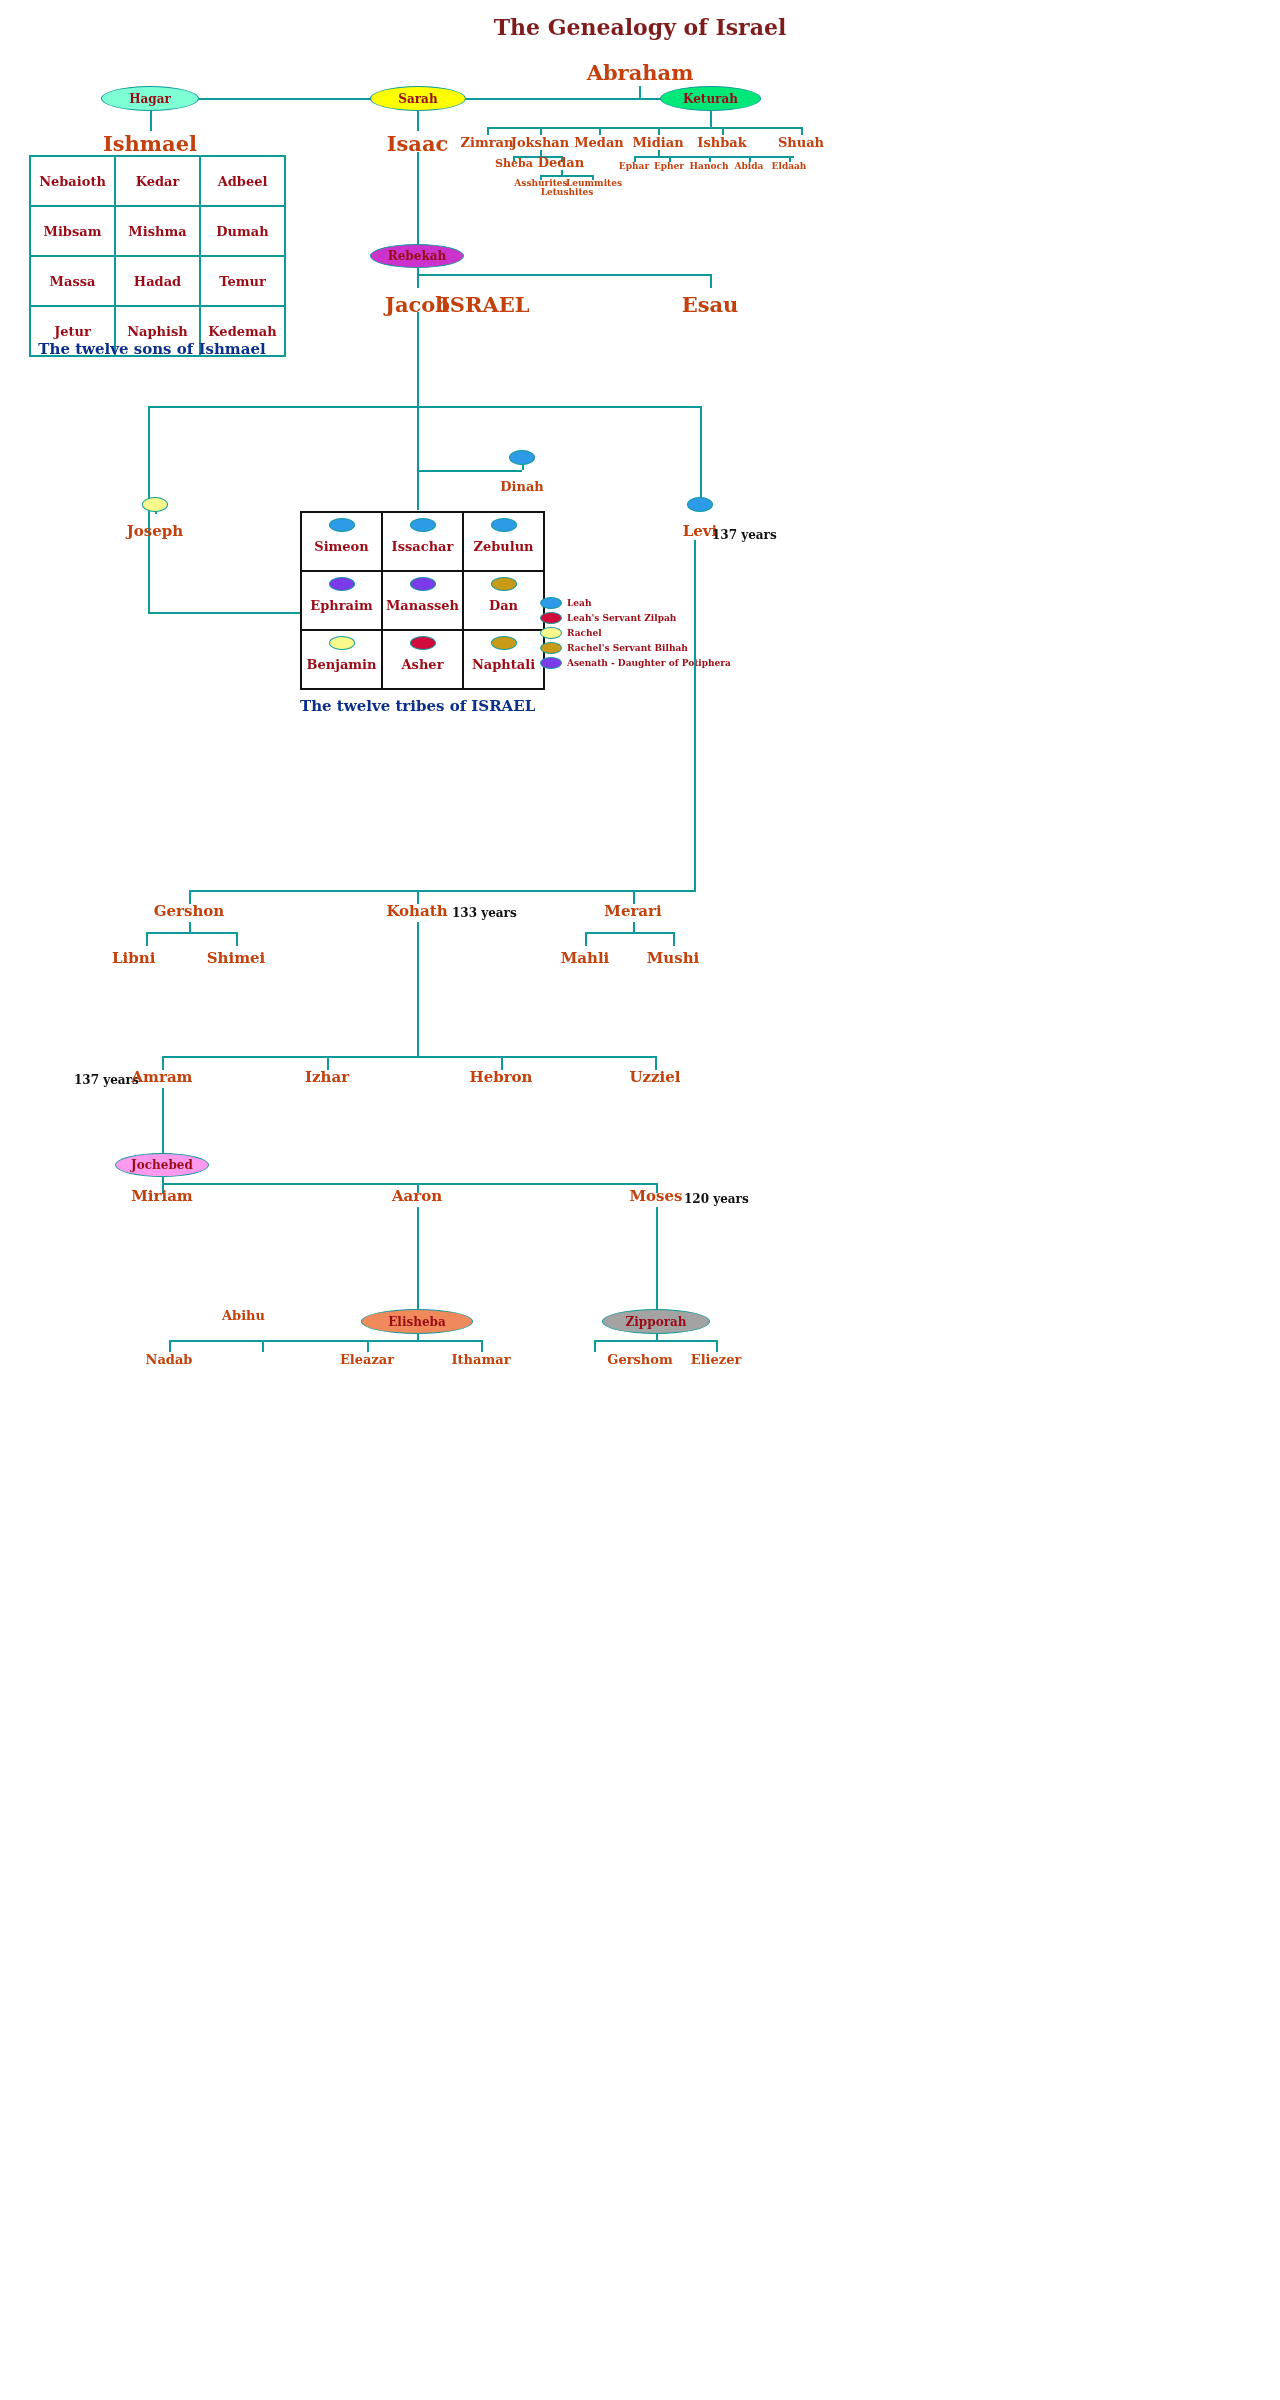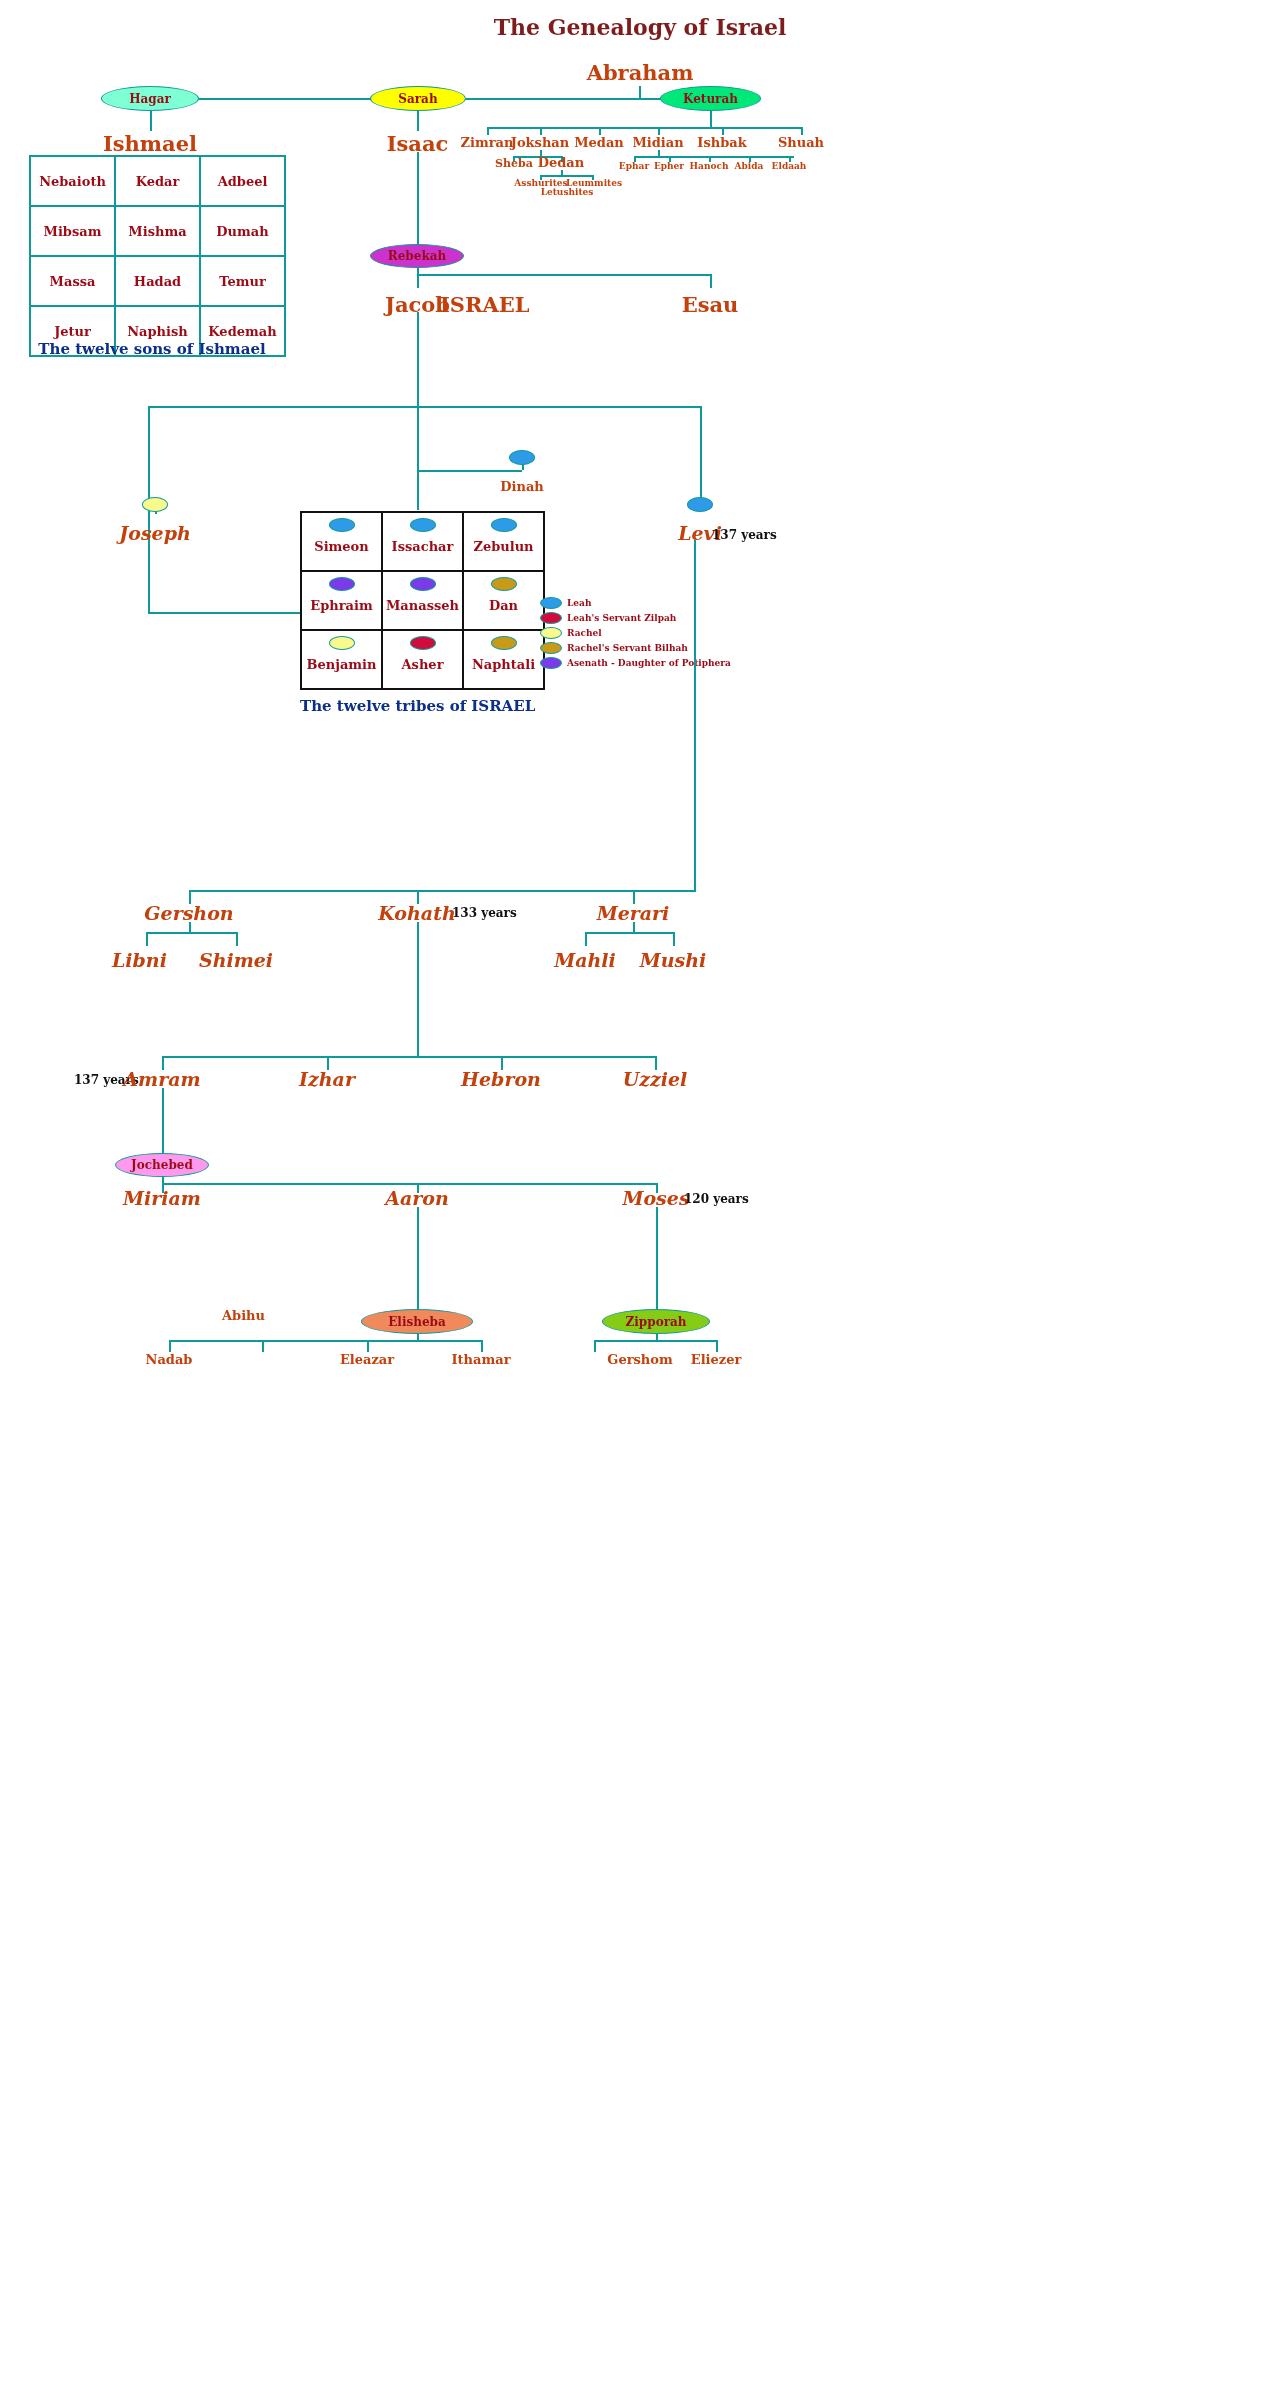--- a/index.html
+++ b/index.html
@@ -2,21 +2,21 @@
 <html><head>
 <meta charset="utf-8">
 <style>
   html,body{margin:0;padding:0;background:#ffffff;}
   body{font-family:"DejaVu Serif","Liberation Serif",serif;}
   #page{position:relative;width:1280px;height:2400px;background:#fff;overflow:hidden;}
 
   .t{position:absolute;white-space:nowrap;}
   .name{color:#c2410c;font-weight:bold;}
   .n-xl{font-size:21px;}
-  .n-lg{font-size:19px;font-style:italic;}
+  .n-lg{font-size:15px;}
   .n-md{font-size:13px;}
   .n-sm{font-size:11px;}
   .n-xs{font-size:9px;}
   .title{color:#7f1d1d;font-weight:bold;font-size:22px;}
   .caption{color:#0b2f8a;font-weight:bold;font-size:15px;}
   .years{color:#111;font-weight:bold;font-size:12px;font-family:"DejaVu Serif","Liberation Serif",serif;}
 
   .ln{position:absolute;background:#0f9a9a;}
   .lnh{height:2px;}
   .lnv{width:2px;}
@@ -307,21 +307,21 @@
   <div class="t name n-lg" style="left:367px;top:1187px;width:100px;text-align:center;">Aaron</div>
   <div class="t name n-lg" style="left:606px;top:1187px;width:100px;text-align:center;">Moses</div>
   <div class="t years" style="left:684px;top:1192px;">120 years</div>
 
   <div class="ln lnv" style="left:417px;top:1207px;height:103px;"></div>
   <div class="ell" style="left:361px;top:1309px;width:112px;height:25px;background:#F08A5D;font-size:12px;">
     <span>Elisheba</span>
   </div>
 
   <div class="ln lnv" style="left:656px;top:1207px;height:103px;"></div>
-  <div class="ell" style="left:602px;top:1309px;width:108px;height:25px;background:#84cc16;font-size:12px;">
+  <div class="ell" style="left:602px;top:1309px;width:108px;height:25px;background:#a3a3a3;font-size:12px;">
     <span>Zipporah</span>
   </div>
 
   <div class="ln lnv" style="left:417px;top:1334px;height:6px;"></div>
   <div class="ln lnh" style="left:169px;top:1340px;width:312px;"></div>
   <div class="ln lnv" style="left:169px;top:1340px;height:12px;"></div>
   <div class="ln lnv" style="left:262px;top:1340px;height:12px;"></div>
   <div class="ln lnv" style="left:367px;top:1340px;height:12px;"></div>
   <div class="ln lnv" style="left:481px;top:1340px;height:12px;"></div>
 

